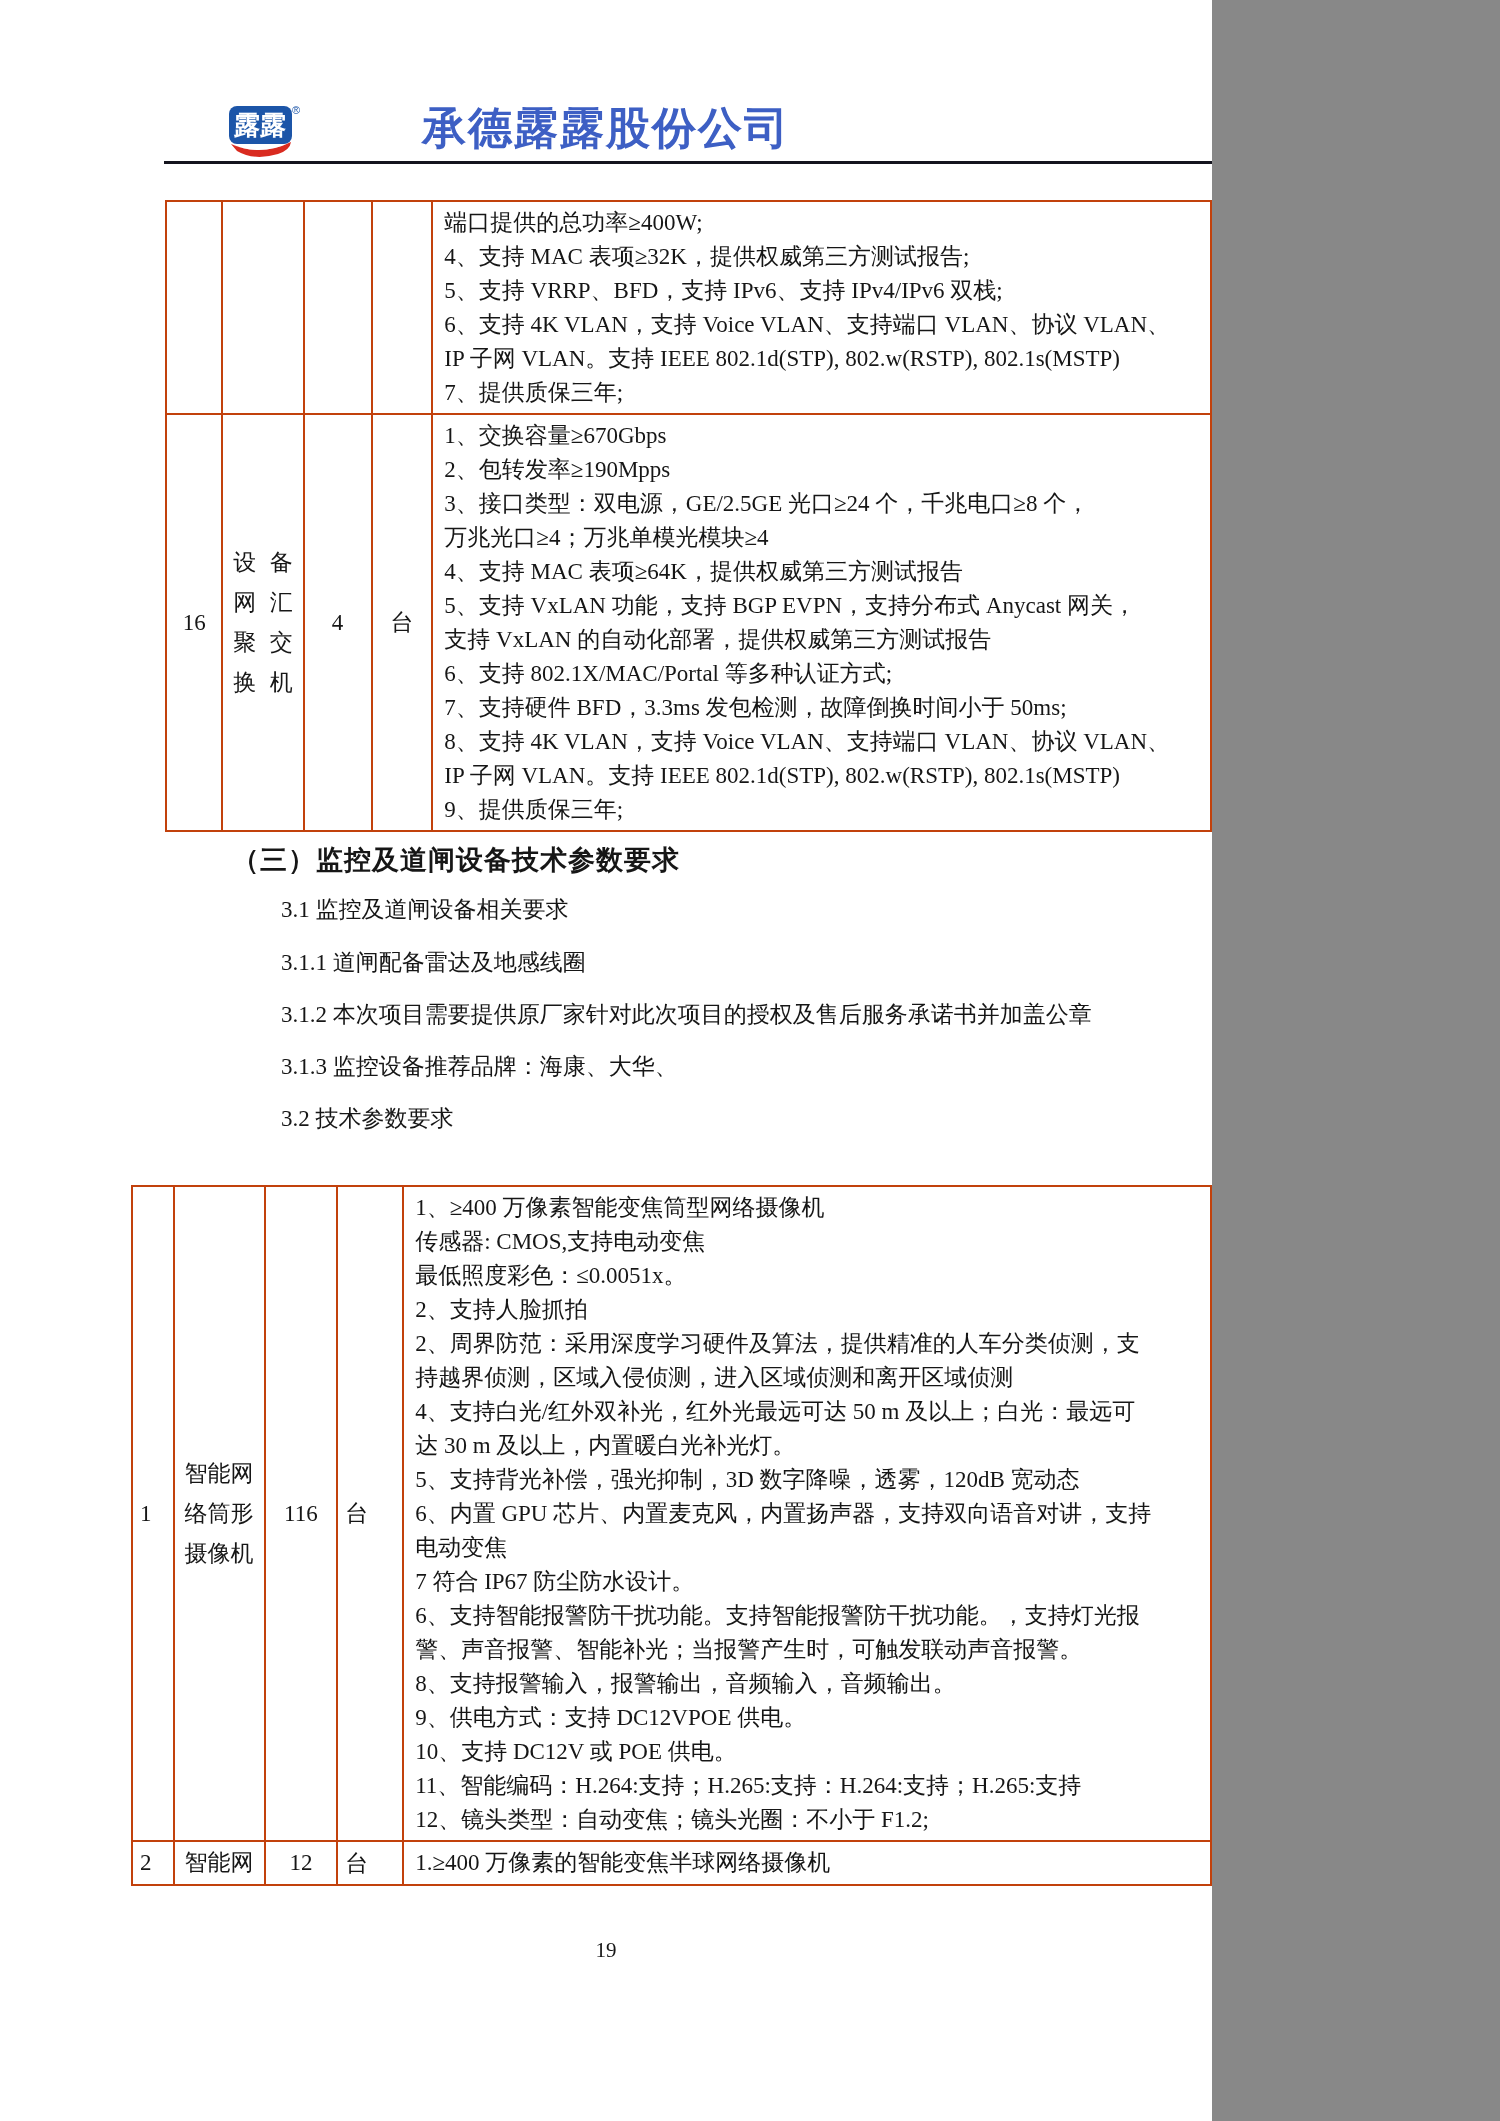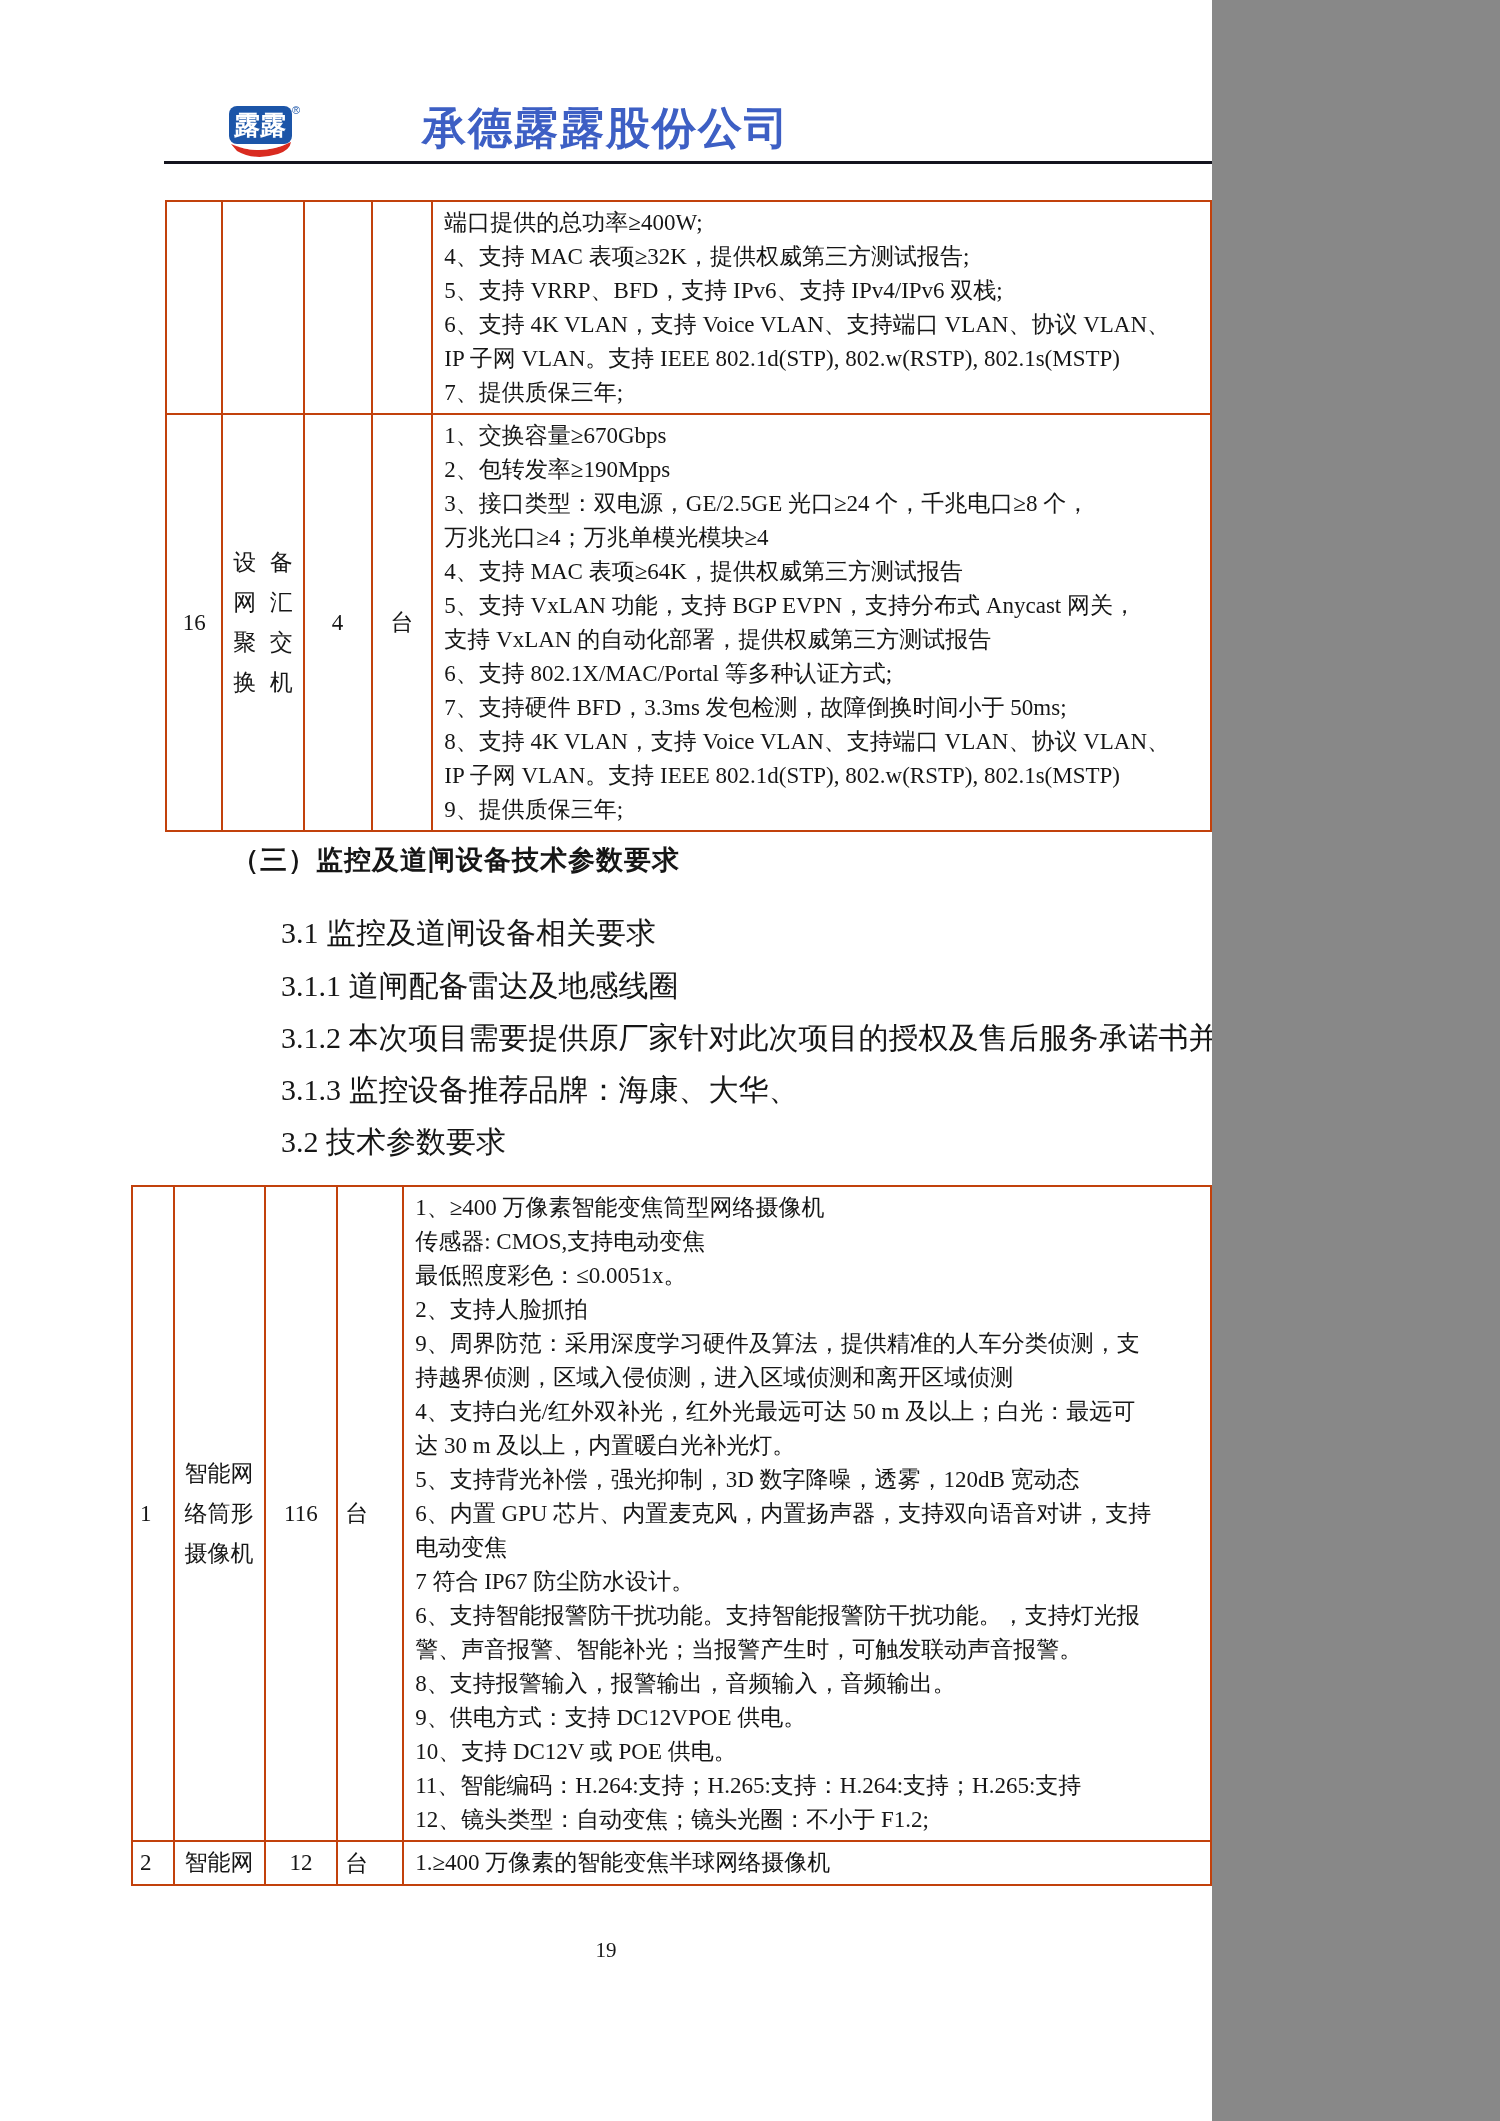--- a/index.html
+++ b/index.html
@@ -33,21 +33,21 @@
   .jline{display:flex;justify-content:space-between;line-height:40px;font-size:23px;}
   .t2 .hdr{font-size:23px;font-weight:normal;text-align:left;padding:5px 0 4px 6px;height:33px;vertical-align:middle;}
   .t2 .hdr.qty{text-align:center;padding-left:0;}
   .t2 .hdr.param{padding-left:45px;}
   
   .sec-heading{
     position:absolute;left:232px;top:842px;
     font-family:"Liberation Sans","DejaVu Sans",sans-serif;
     font-weight:bold;font-size:27px;letter-spacing:1px;
   }
-  .sec-item{position:absolute;left:281px;font-size:30px;white-space:nowrap;margin-top:19px;}
+  .sec-item{position:absolute;left:281px;font-size:23px;white-space:nowrap;}
   .si-0{top:894px;} .si-1{top:947px;} .si-2{top:999px;} .si-3{top:1051px;} .si-4{top:1103px;}
   .page-number{position:absolute;left:0;right:0;top:1938px;text-align:center;font-size:21px;}
 </style>
 </head>
 <body>
 
 <div class="page">
 
   <svg class="logo" viewBox="0 0 74 56">
     <rect x="1" y="2" width="63" height="38" rx="8" fill="#1c55a8"></rect>
@@ -161,21 +161,21 @@
                 <span>机</span>
               </div>
             </td>
         <td class="mid-center">116</td>
         <td class="mid-left">台</td>
         <td class="param-cell">
               <div class="pline">1、≥400 万像素智能变焦筒型网络摄像机</div>
               <div class="pline">传感器: CMOS,支持电动变焦</div>
               <div class="pline">最低照度彩色：≤0.0051x。</div>
               <div class="pline">2、支持人脸抓拍</div>
-              <div class="pline">9、周界防范：采用深度学习硬件及算法，提供精准的人车分类侦测，支</div>
+              <div class="pline">2、周界防范：采用深度学习硬件及算法，提供精准的人车分类侦测，支</div>
               <div class="pline">持越界侦测，区域入侵侦测，进入区域侦测和离开区域侦测</div>
               <div class="pline">4、支持白光/红外双补光，红外光最远可达 50 m 及以上；白光：最远可</div>
               <div class="pline">达 30 m 及以上，内置暖白光补光灯。</div>
               <div class="pline">5、支持背光补偿，强光抑制，3D 数字降噪，透雾，120dB 宽动态</div>
               <div class="pline">6、内置 GPU 芯片、内置麦克风，内置扬声器，支持双向语音对讲，支持</div>
               <div class="pline">电动变焦</div>
               <div class="pline">7 符合 IP67 防尘防水设计。</div>
               <div class="pline">6、支持智能报警防干扰功能。支持智能报警防干扰功能。，支持灯光报</div>
               <div class="pline">警、声音报警、智能补光；当报警产生时，可触发联动声音报警。</div>
               <div class="pline">8、支持报警输入，报警输出，音频输入，音频输出。</div>

